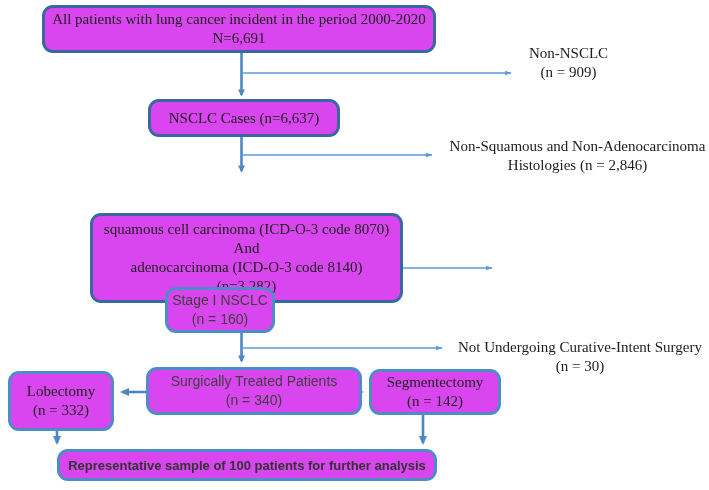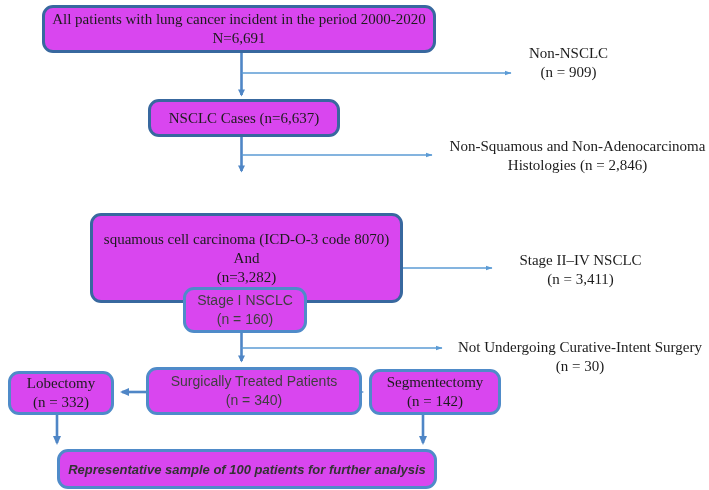--- a/index.html
+++ b/index.html
@@ -63,60 +63,57 @@
     <span class="line">N=6,691</span>
   </div>
 
   <div class="node" style="left:148px;top:99px;width:192px;height:38px;text-align:right;">
     <span class="line">NSCLC Cases (n=6,637)</span>
   </div>
 
   <div class="node" style="left:90px;top:177px;width:313px;height:90px;margin-top:36px;">
     <span class="line">squamous cell carcinoma (ICD-O-3 code 8070)</span>
     <span class="line">And</span>
+    <span class="line">adenocarcinoma (ICD-O-3 code 8140)</span>
     <span class="line">(n=3,282)</span>
   </div>
 
-  <div class="node light sans" style="left:183px;top:287px;width:124px;height:46px;">
+  <div class="node light sans" style="left:165px;top:287px;width:110px;height:46px;">
     <span class="line">Stage I NSCLC</span>
     <span class="line">(n = 160)</span>
   </div>
 
-  <div class="node light" style="left:8px;top:371px;width:106px;height:44px;">
+  <div class="node light" style="left:8px;top:371px;width:106px;height:60px;">
     <span class="line">Lobectomy</span>
     <span class="line">(n = 332)</span>
   </div>
 
   <div class="node light sans" style="left:146px;top:367px;width:216px;height:48px;">
     <span class="line">Surgically Treated Patients</span>
     <span class="line">(n = 340)</span>
   </div>
 
   <div class="node light" style="left:369px;top:369px;width:132px;height:46px;">
     <span class="line">Segmentectomy</span>
     <span class="line">(n = 142)</span>
   </div>
 
-  <div class="node light bold" style="left:57px;top:449px;width:380px;height:40px;font-style:italic;">
+  <div class="node light bold" style="left:57px;top:449px;width:380px;height:32px;">
     <span class="line">Representative sample of 100 patients for further analysis</span>
   </div>
 
   <div class="excl" style="left:496px;top:44px;width:145px;">
     <span class="line">Non-NSCLC</span>
     <span class="line">(n = 909)</span>
   </div>
 
   <div class="excl" style="left:448px;top:137px;width:259px;">
     <span class="line">Non-Squamous and Non-Adenocarcinoma</span>
     <span class="line">Histologies (n = 2,846)</span>
   </div>
 
-  <div class="excl" style="left:498px;top:251px;width:165px;">
-    <span class="line">Stage II–IV NSCLC</span>
-    <span class="line">(n = 3,411)</span>
-  </div>
 
   <div class="excl" style="left:453px;top:338px;width:254px;">
     <span class="line">Not Undergoing Curative-Intent Surgery</span>
     <span class="line">(n = 30)</span>
   </div>
 
 </div>
 
 </body></html>

